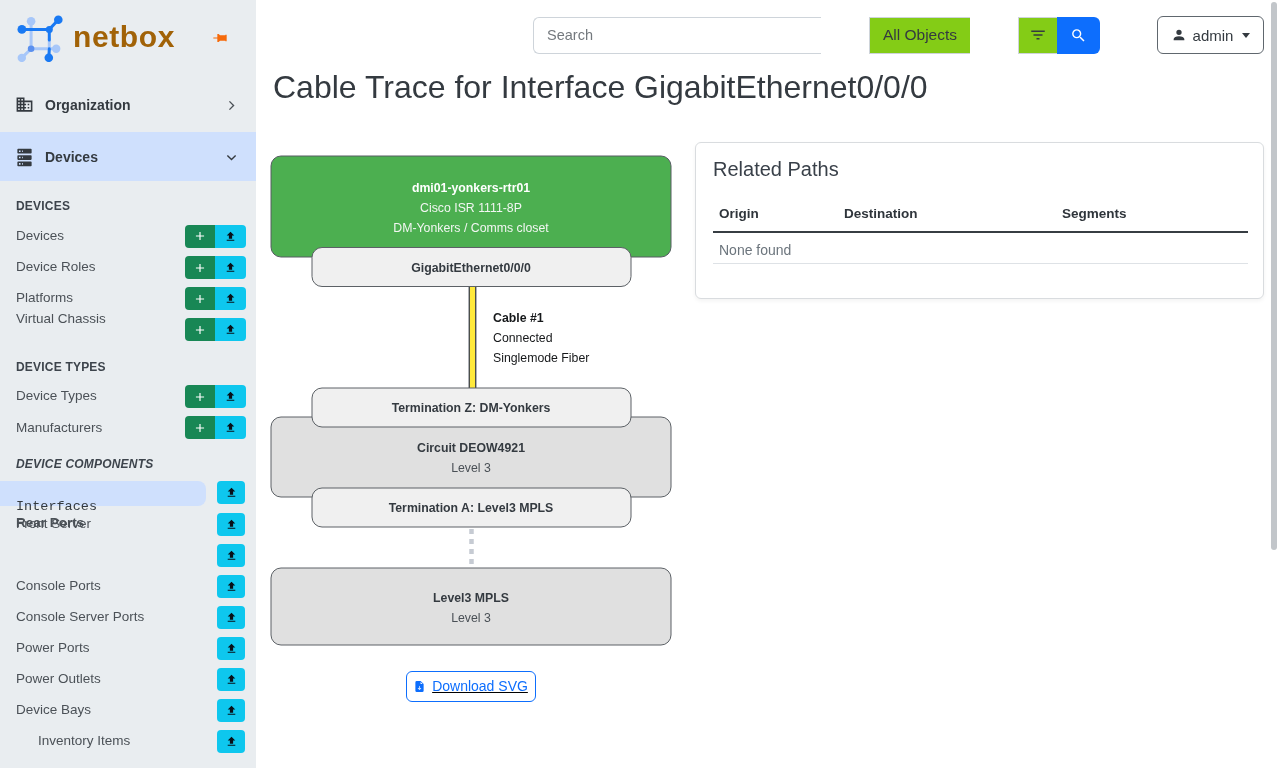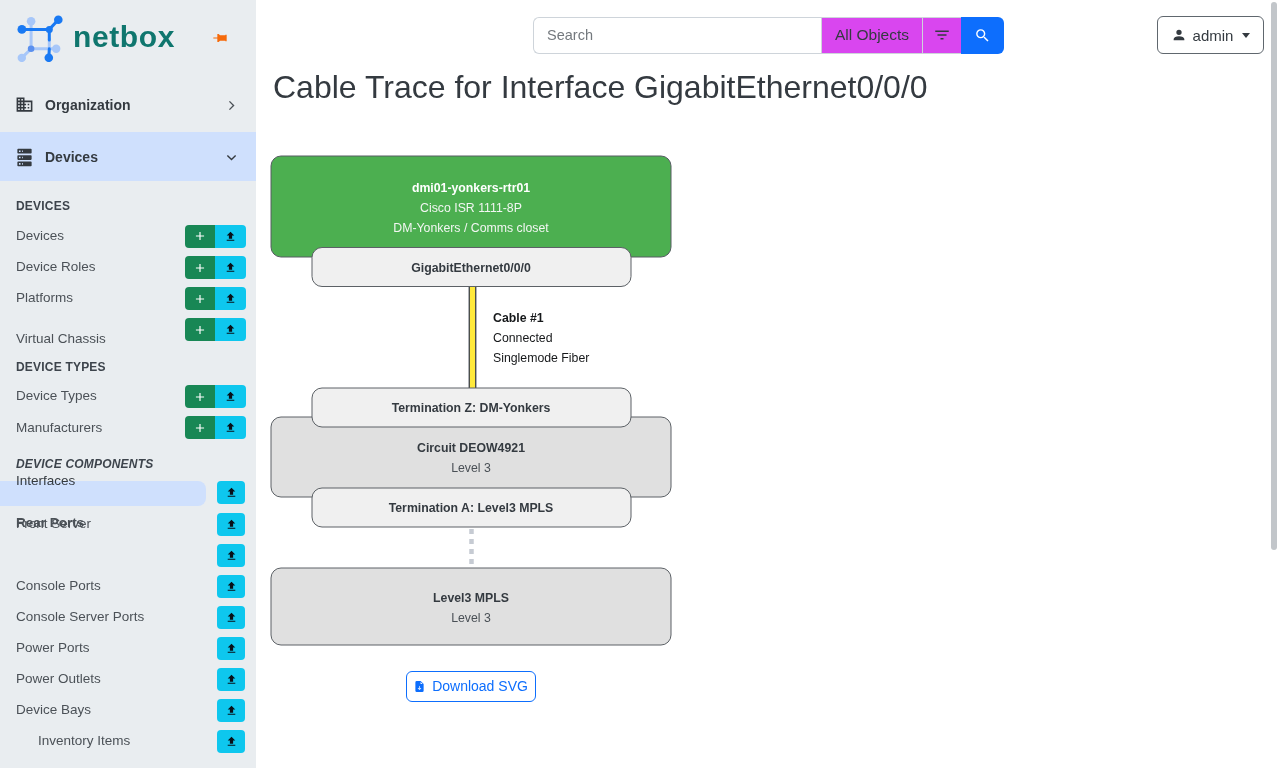--- a/index.html
+++ b/index.html
@@ -14,39 +14,39 @@
 .sitem { position:absolute; left:16px; font-size:13.5px; line-height:14px; color:#4b5157; }
 .bgrp { position:absolute; left:185px; width:61px; height:23px; display:flex; }
 .bgrp .g { width:30px; height:23px; background:#188755; border-radius:4px 0 0 4px; display:flex; align-items:center; justify-content:center; }
 .bgrp .c { width:31px; height:23px; background:#0ec7ee; border-radius:0 4px 4px 0; display:flex; align-items:center; justify-content:center; }
 .cbtn { position:absolute; left:217px; width:28px; height:23px; background:#0ec7ee; border-radius:4px; display:flex; align-items:center; justify-content:center; }
 
 
 #searchgrp { position:absolute; left:533px; top:16.5px; height:37px; display:flex;align-items:flex-end; }
 #searchgrp input { width:288px; height:37px; border:1px solid #ced4da; border-right:none; border-radius:6px 0 0 6px; padding:0 13px; font-size:14.5px; font-family:inherit; color:#343a40; outline:none; }
 #searchgrp input::placeholder { color:#74797e; }
-.igt { height:37px; background:#d946ef; border:1px solid #ced4da; border-right:none; display:flex; align-items:center; justify-content:center; color:#343a40; }
+.igt { height:37px; background:#84cc16; border:1px solid #ced4da; border-right:none; display:flex; align-items:center; justify-content:center; color:#343a40;margin-left:48px; }
 #allobj { width:101px; font-size:15.5px; }
 #filterbtn { width:39px; }
 #searchbtn { width:43px; height:37px; background:#0d6efd; border:none; border-radius:0 6px 6px 0; display:flex; align-items:center; justify-content:center; }
 #adminbtn { position:absolute; left:1157px; top:16px; width:107px; height:38px; background:#fff; border:1px solid #60676e; border-radius:6px; display:flex; align-items:center; justify-content:center; gap:6px; }
 #adminbtn span { font-size:15px; color:#343a40; }
 #adminbtn .caret { width:0; height:0; border-left:4.5px solid transparent; border-right:4.5px solid transparent; border-top:5px solid #343a40; margin-left:3px; }
 
 
 h1 { position:absolute; left:273px; top:68px; font-size:32px; font-weight:normal; color:#343a40; line-height:38px; }
 
 #card { position:absolute; left:695px; top:142px; width:569px; height:157px; background:#fff; border:1px solid #d9dcdf; border-radius:6px; box-shadow:0 2px 4px rgba(0,0,0,.05); }
 #card .title { position:absolute; left:17px; top:15px; font-size:20px; color:#394049; }
 #card .th { position:absolute; top:63px; font-size:13.5px; font-weight:bold; color:#2f353b; }
 #card .darkline { position:absolute; left:17px; width:535px; top:88px; height:2px; background:#373d43; }
 #card .nf { position:absolute; left:23px; top:99px; font-size:14px; color:#6c757d; }
 #card .liteline { position:absolute; left:17px; width:535px; top:120px; height:1px; background:#dee2e6; }
 
-#dlbtn { position:absolute; left:406px; top:671px; width:130px; height:30.5px; border:1px solid #0d6efd; border-radius:6px; background:#fff; display:flex; align-items:center; justify-content:center; gap:7px; }
+#dlbtn { position:absolute; left:406px; top:671px; width:130px; height:30.5px; border:1px solid #0d6efd; border-radius:6px; background:#fff; display:flex; align-items:center; justify-content:center; gap:7px;text-decoration:underline; }
 #dlbtn span { font-size:14px; color:#0d6efd; }
 #tracedone { position:absolute; left:271px; top:733px; width:400px; text-align:center; font-size:30px; letter-spacing:-0.8px; color:#177a4c; }
 
 #scrollthumb { position:absolute; left:1271px; top:2px; width:6px; height:548px; border-radius:3px; background:#c2c6ca; }
 </style>
 </head>
 <body>
 <div id="page">
 
 <div id="sidebar">
@@ -65,21 +65,21 @@
     </g>
     <circle cx="14.1" cy="8.3" r="4.3" fill="#a7c7f9"></circle>
     <circle cx="41.3" cy="6.8" r="4.3" fill="#1979f3"></circle>
     <circle cx="4.9" cy="16.4" r="4.4" fill="#1979f3"></circle>
     <circle cx="32.3" cy="16.4" r="3.5" fill="#1979f3"></circle>
     <circle cx="14.1" cy="35.8" r="3.3" fill="#5b90ee"></circle>
     <circle cx="31.8" cy="44.8" r="4.3" fill="#1979f3"></circle>
     <circle cx="4.8" cy="44.9" r="4.2" fill="#a7c7f9"></circle>
     <circle cx="39.2" cy="35.7" r="4.2" fill="#a7c7f9"></circle>
   </svg>
-  <div class="abs" style="left:73px; top:22px; font-size:30px; line-height:30px; font-weight:bold; letter-spacing:.6px; color:#0f766e;">netbox</div>
+  <div class="abs" style="left:73px; top:22px; font-size:30px; line-height:30px; font-weight:bold; letter-spacing:.6px; color:#a16207;">netbox</div>
   <svg class="abs" style="left:212px; top:30px; transform:rotate(90deg);" width="16" height="16" viewBox="0 0 24 24">
         <path fill="#f66a0a" d="M16,12V4H17V2H7V4H8V12L6,14V16H11.2V22H12.8V16H18V14L16,12Z"></path>
       </svg>
 
   <svg class="abs" style="left:15px; top:95px;" width="19" height="19" viewBox="0 0 24 24">
         <path fill="#343a40" d="M18,15H16V17H18M18,11H16V13H18M20,19H12V17H14V15H12V13H14V11H12V9H20M10,7H8V5H10M10,11H8V9H10M10,15H8V13H10M10,19H8V17H10M6,7H4V5H6M6,11H4V9H6M6,15H4V13H6M6,19H4V17H6M12,7V3H2V21H22V7H12Z"></path>
       </svg>
   <div class="abs txt" style="left:45px; top:97px; font-size:14px; font-weight:bold; color:#343a40; line-height:16px;">Organization</div>
   <svg class="abs" style="left:226px; top:100px;" width="11" height="11" viewBox="0 0 16 16">
         <path fill="none" stroke="#4b5157" stroke-width="2" d="M5 2 L11 8 L5 14"></path>
@@ -91,29 +91,29 @@
       </svg>
   <div class="abs txt" style="left:45px; top:149px; font-size:14px; font-weight:bold; color:#343a40; line-height:16px;">Devices</div>
   <svg class="abs" style="left:226px; top:152px;" width="11" height="11" viewBox="0 0 16 16">
         <path fill="none" stroke="#343a40" stroke-width="2" d="M2 5 L8 11 L14 5"></path>
       </svg>
 
   <div class="sechead" style="top:199px;">DEVICES</div>
   <div class="sitem" style="top:228.5px;">Devices</div>
   <div class="sitem" style="top:259.5px;">Device Roles</div>
   <div class="sitem" style="top:290.5px;">Platforms</div>
-  <div class="sitem" style="top:332px;">Virtual Chassis</div>
+  <div class="sitem" style="top:312px;">Virtual Chassis</div>
 
   <div class="sechead" style="top:359.5px;">DEVICE TYPES</div>
   <div class="sitem" style="top:389px;">Device Types</div>
   <div class="sitem" style="top:420.5px;">Manufacturers</div>
 
   <div class="sechead" style="top:456.5px;font-style:italic;">DEVICE COMPONENTS</div>
   <div class="abs" style="left:0; top:480.5px; width:206px; height:25px; border-radius:0 8px 8px 0; background:#cfe0fd;"></div>
-  <div class="sitem" style="top:474px; color:#343a40;">Interfaces</div>
+  <div class="sitem" style="top:500px; color:#343a40;font-family:Liberation Mono, monospace;">Interfaces</div>
   <div class="sitem" style="top:517px;">Front Server</div>
   <div class="sitem" style="top:516px;font-weight:bold;">Rear Ports</div>
   <div class="sitem" style="top:579px;">Console Ports</div>
   <div class="sitem" style="top:610px;">Console Server Ports</div>
   <div class="sitem" style="top:641px;">Power Ports</div>
   <div class="sitem" style="top:672px;">Power Outlets</div>
   <div class="sitem" style="top:703px;">Device Bays</div>
   <div class="sitem" style="top:734px;margin-left:22px;">Inventory Items</div>
 
   <div class="bgrp" style="top:224.5px;">
@@ -254,20 +254,29 @@
 <div id="adminbtn">
   <svg width="16" height="16" viewBox="0 0 24 24">
         <path fill="#343a40" d="M12,4A4,4 0 0,1 16,8A4,4 0 0,1 12,12A4,4 0 0,1 8,8A4,4 0 0,1 12,4M12,14C16.42,14 20,15.79 20,18V20H4V18C4,15.79 7.58,14 12,14Z"></path>
       </svg>
   <span>admin</span>
   <div class="caret"></div>
 </div>
 
 <h1>Cable Trace for Interface GigabitEthernet0/0/0</h1>
 
+<div id="card">
+  <div class="title">Related Paths</div>
+  <div class="th" style="left:23px;">Origin</div>
+  <div class="th" style="left:148px;">Destination</div>
+  <div class="th" style="left:366px;">Segments</div>
+  <div class="darkline"></div>
+  <div class="nf">None found</div>
+  <div class="liteline"></div>
+</div>
 
 <svg id="diagram" class="abs" style="left:266px; top:151px;" width="420" height="500" viewBox="266 151 420 500" font-family="Liberation Sans, sans-serif" font-size="12.3px" text-anchor="middle">
 
   <rect x="468.6" y="282" width="7.8" height="108" fill="#373e4c"></rect>
   <rect x="469.9" y="282" width="5.2" height="108" fill="#ffe93b"></rect>
 
   <g text-anchor="start" fill="#16181a">
     <text x="493" y="321.5" font-weight="bold">Cable #1</text>
     <text x="493" y="341.5">Connected</text>
     <text x="493" y="361.5">Singlemode Fiber</text>

